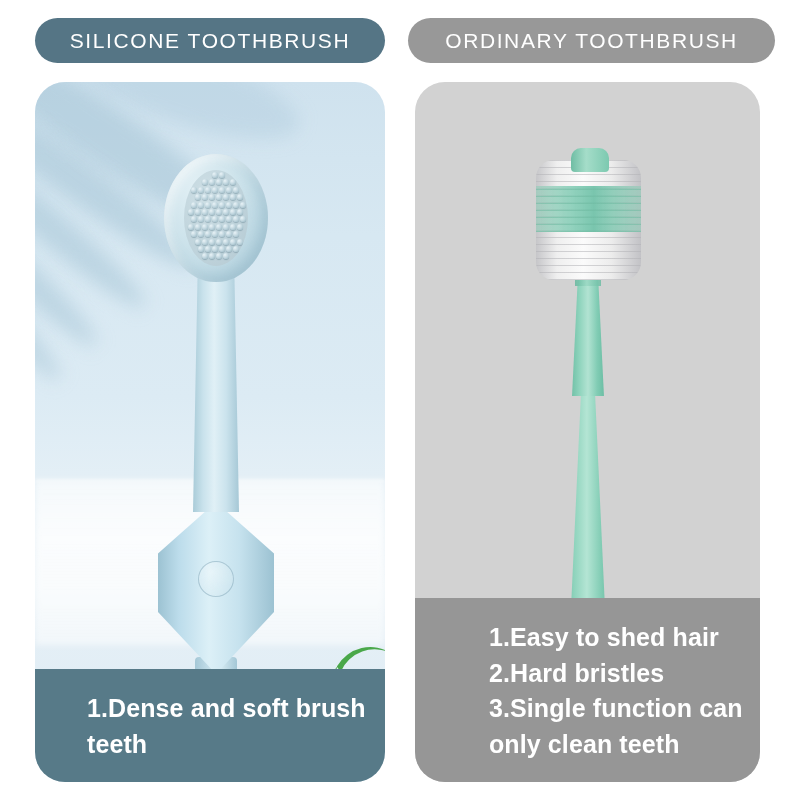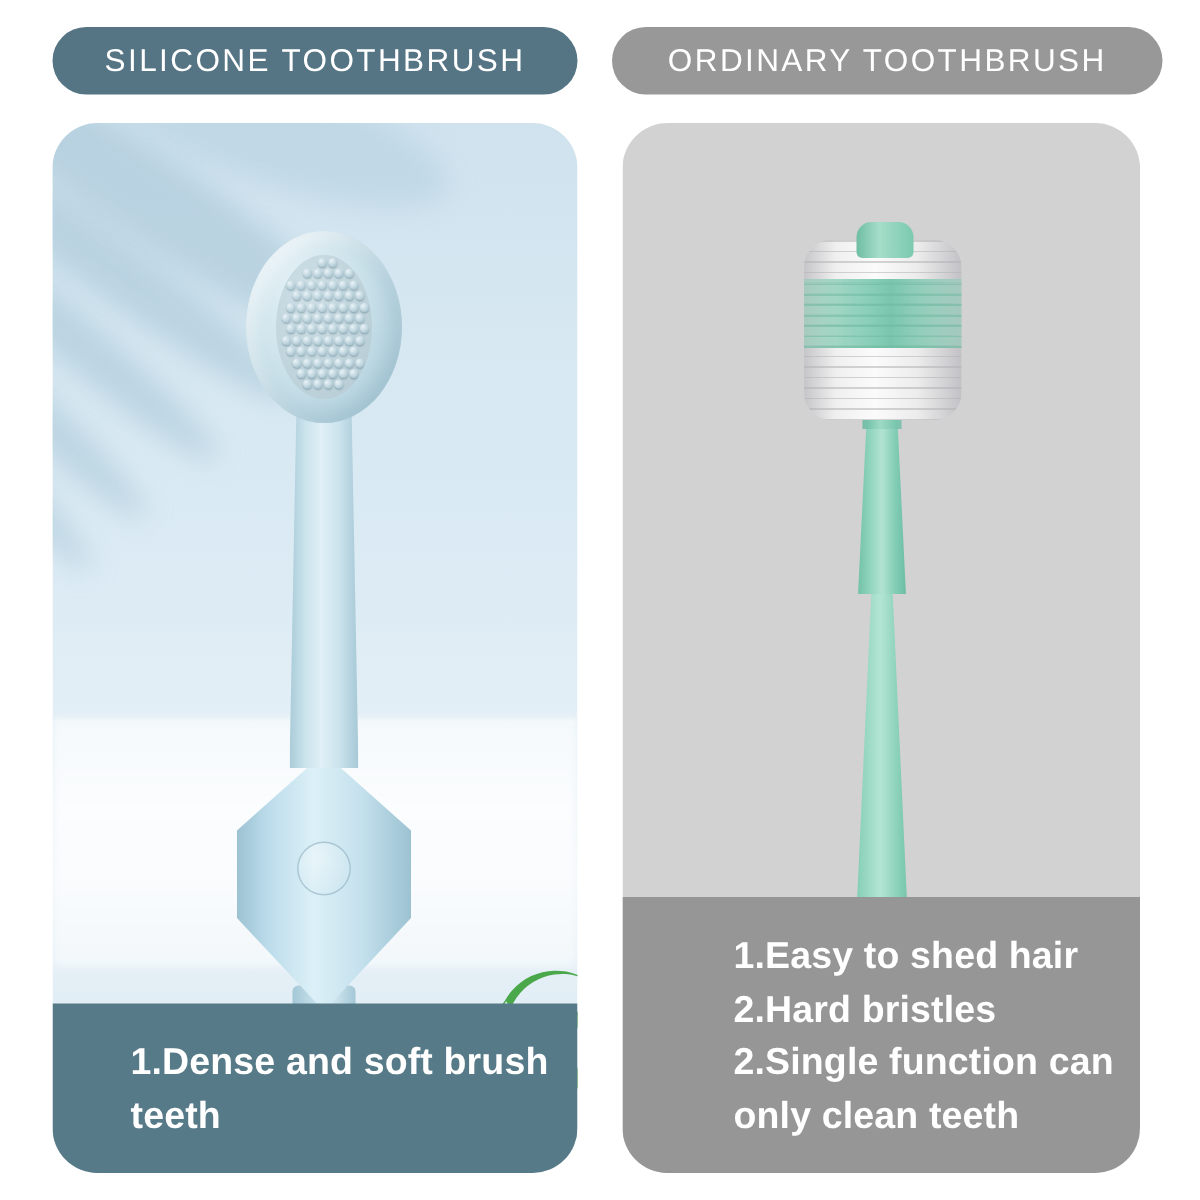--- a/index.html
+++ b/index.html
@@ -412,19 +412,19 @@
       <div class="ord-core"></div>
       <div class="ord-head"></div>
       <div class="ord-band"></div>
       <div class="ord-cap"></div>
     </div>
 
     <div class="caption" id="caption-right">
       <ul>
         <li>1.Easy to shed hair</li>
         <li>2.Hard bristles</li>
-        <li>2.Single function can
+        <li>3.Single function can
 only clean teeth</li>
       </ul>
     </div>
   </div>
 
 </div>
 
 </body></html>

